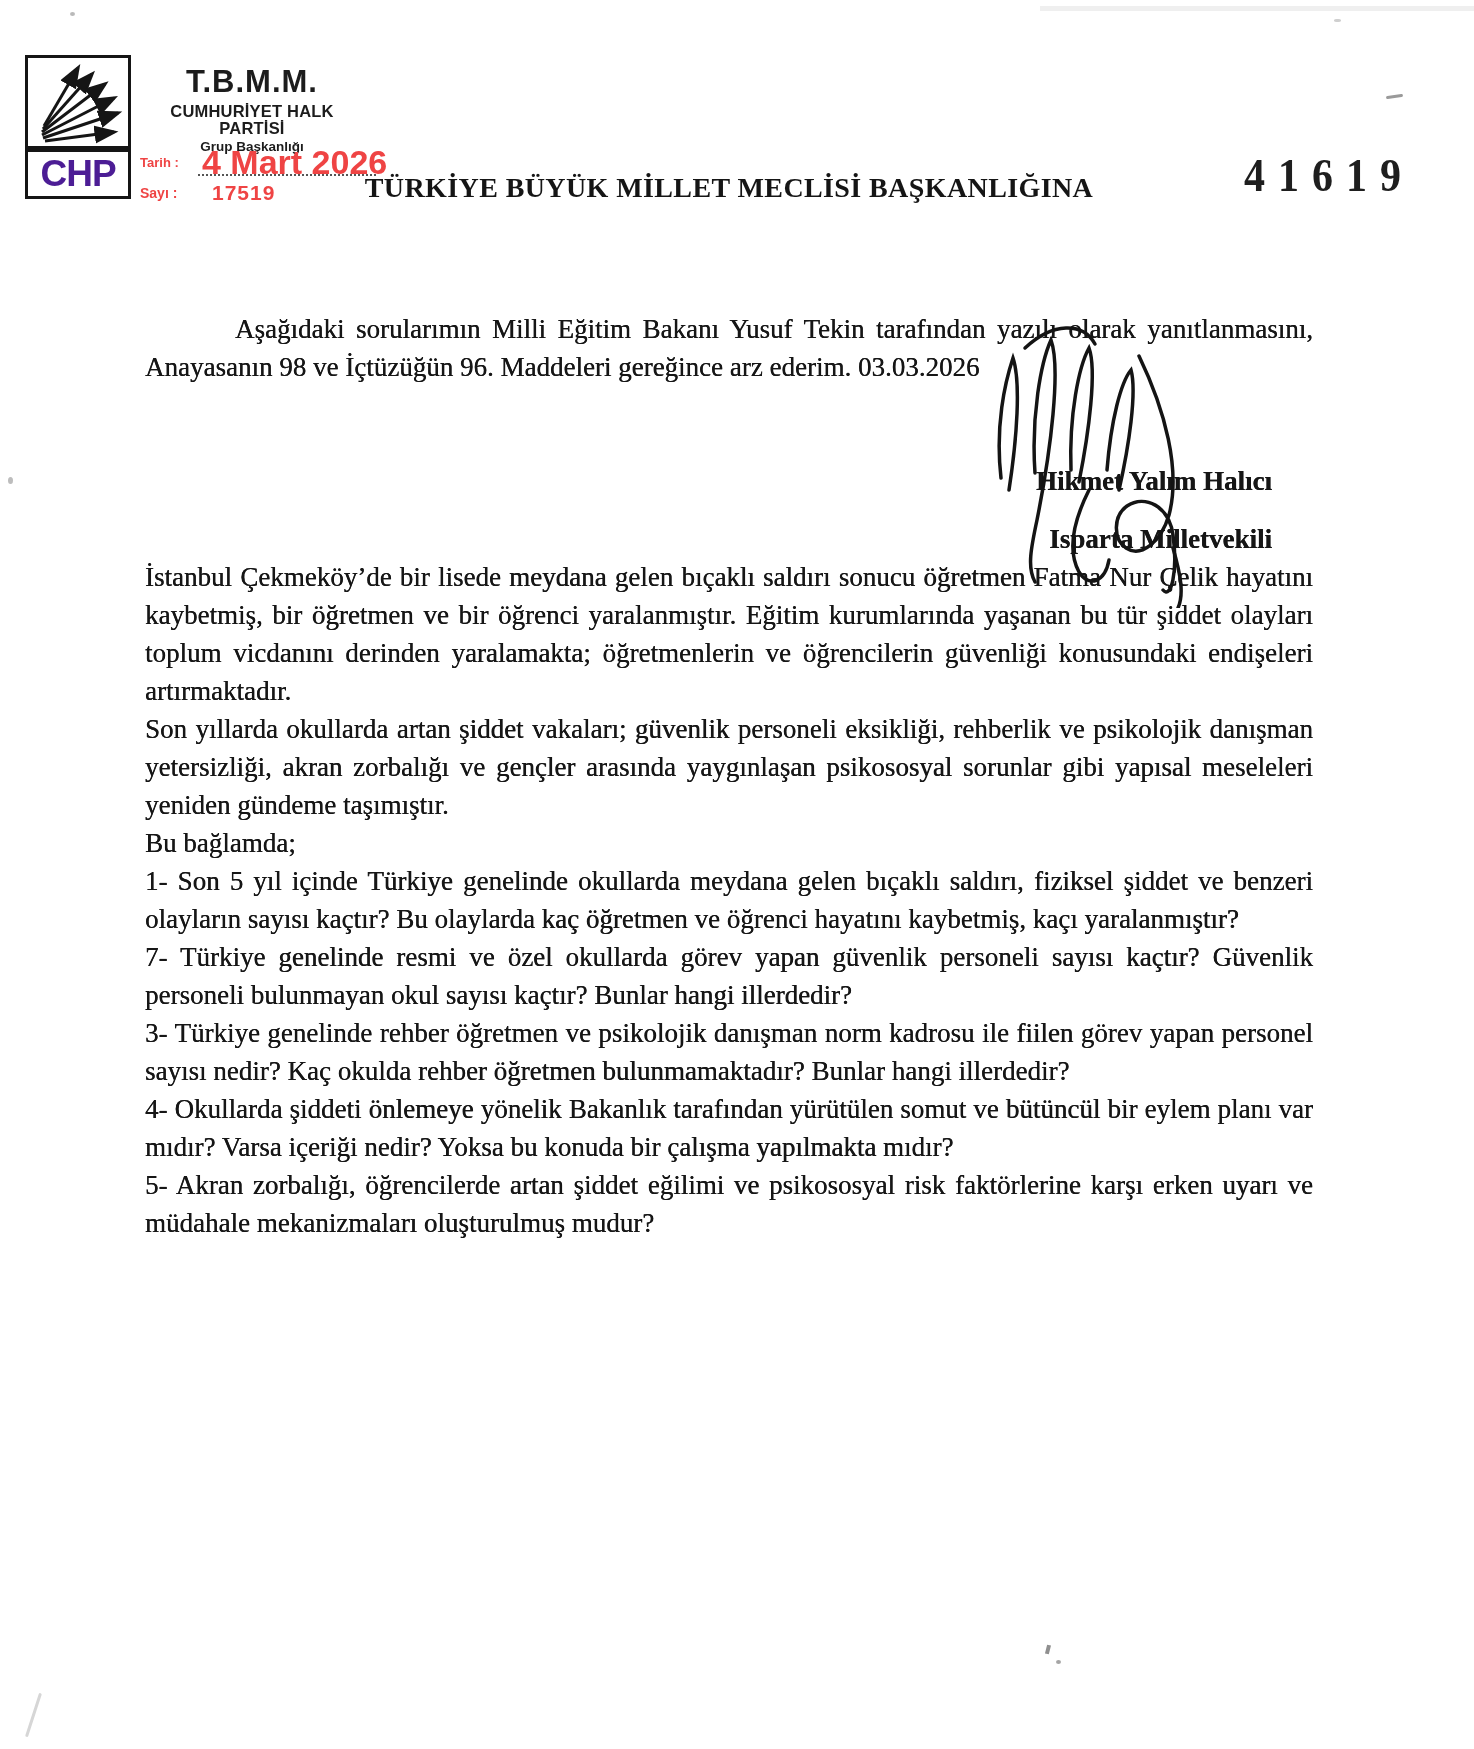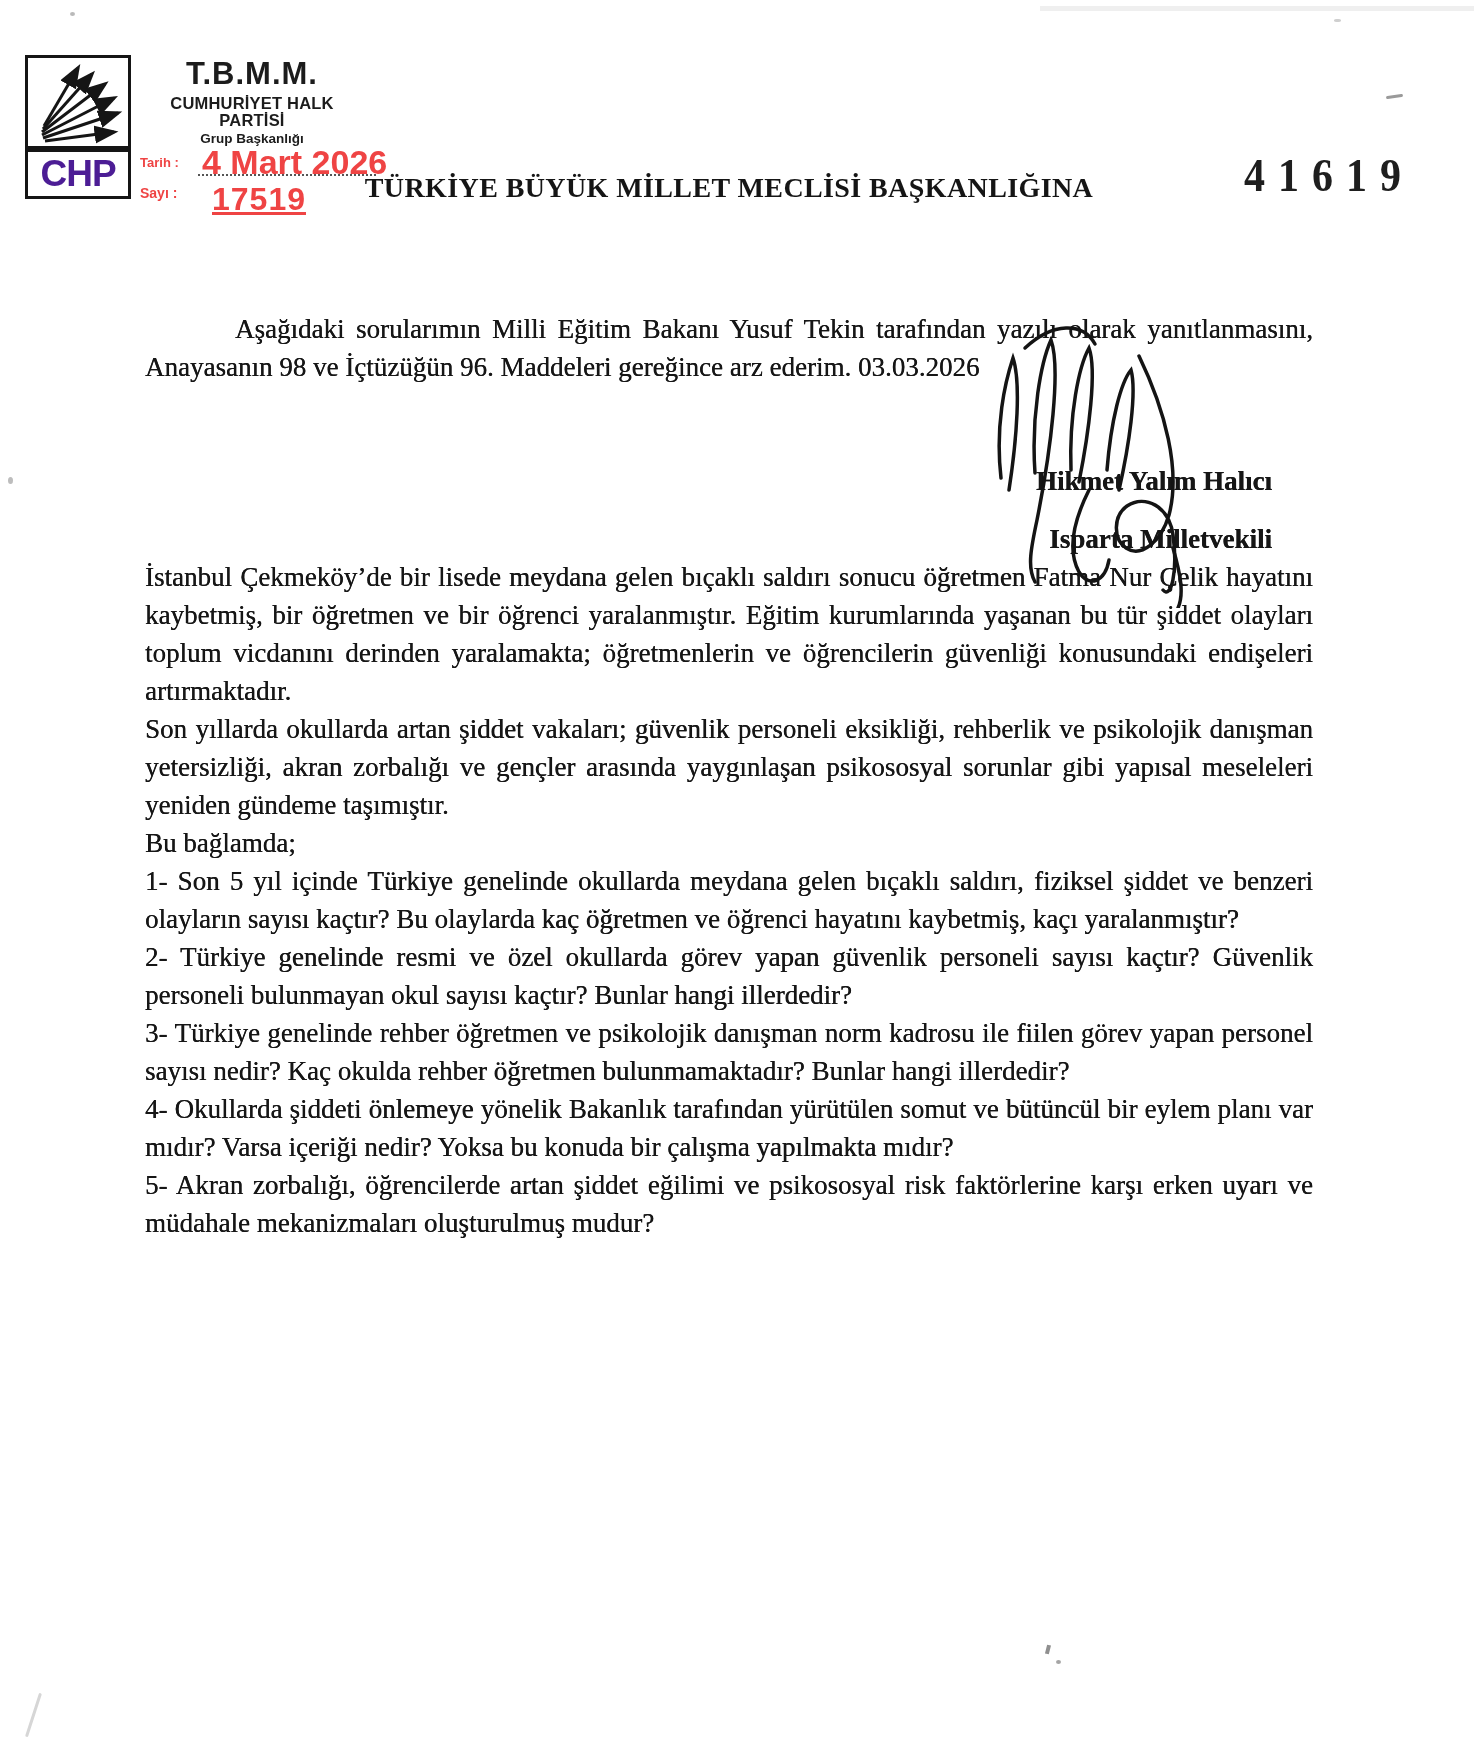--- a/index.html
+++ b/index.html
@@ -18,34 +18,34 @@
     border:3px solid #151515;border-top-width:4px;margin-top:-1px;
     height:44px;display:flex;align-items:center;justify-content:center;
     font-family:Liberation Sans, sans-serif;font-weight:bold;
     font-size:37px;letter-spacing:-1px;color:#4c1d95;
   }
   .head-text{
     position:absolute;left:138px;top:58px;width:228px;
     font-family:"Liberation Sans", sans-serif;font-weight:bold;color:#1c1c1c;
     text-align:center;line-height:1.05;
   }
-  .org-title{font-size:31px;letter-spacing:1px;}
+  .org-title{font-size:31px;letter-spacing:1px;margin-top:8px;}
   .party-name{font-size:16.5px;margin-top:4px;letter-spacing:0.2px;}
   .group-name{font-size:13.5px;margin-top:3px;}
   .meta{
     position:absolute;left:140px;top:143px;width:260px;
     font-family:"Liberation Sans", sans-serif;font-weight:bold;color:#ef4444;
   }
   .date-row{position:relative;height:34px;}
   .meta-label{position:absolute;left:0;top:12px;font-size:13px;font-weight:bold;}
   .date-value{position:absolute;left:62px;top:0;font-size:34px;white-space:nowrap;text-align:center;}
   .date-underline{position:absolute;left:58px;top:31px;width:178px;border-bottom:2px dotted #555;}
   .num-row{position:relative;height:30px;margin-top:4px;}
   .meta-label2{position:absolute;left:0;top:4px;font-size:14px;}
-  .num-value{position:absolute;left:72px;top:0;font-size:32px;letter-spacing:1px;text-decoration:underline;}
+  .num-value{position:absolute;left:72px;top:0;font-size:21px;letter-spacing:1px;}
   
   .doc-title{
     position:absolute;left:145px;top:172px;width:1168px;
     text-align:center;font-weight:bold;font-size:28px;letter-spacing:0.4px;
     color:#151515;white-space:nowrap;
   }
   .stamp-number{
     position:absolute;left:1244px;top:152px;
     font-family:"Liberation Serif", serif;font-weight:bold;
     font-size:42px;letter-spacing:13px;color:#1e1e1e;
@@ -147,21 +147,21 @@
     <div class="sig-block">
       <div class="sig-name">Hikmet Yalım Halıcı</div>
       <div class="sig-title">Isparta Milletvekili</div>
     </div>
 
     <p class="para-1">İstanbul Çekmeköy’de bir lisede meydana gelen bıçaklı saldırı sonucu öğretmen Fatma Nur Çelik hayatını kaybetmiş, bir öğretmen ve bir öğrenci yaralanmıştır. Eğitim kurumlarında yaşanan bu tür şiddet olayları toplum vicdanını derinden yaralamakta; öğretmenlerin ve öğrencilerin güvenliği konusundaki endişeleri artırmaktadır.</p>
     <p class="para-2">Son yıllarda okullarda artan şiddet vakaları; güvenlik personeli eksikliği, rehberlik ve psikolojik danışman yetersizliği, akran zorbalığı ve gençler arasında yaygınlaşan psikososyal sorunlar gibi yapısal meseleleri yeniden gündeme taşımıştır.</p>
     <p class="para-3">Bu bağlamda;</p>
 
     <p class="q q1">1- Son 5 yıl içinde Türkiye genelinde okullarda meydana gelen bıçaklı saldırı, fiziksel şiddet ve benzeri olayların sayısı kaçtır? Bu olaylarda kaç öğretmen ve öğrenci hayatını kaybetmiş, kaçı yaralanmıştır?</p>
-    <p class="q q2">2- Türkiye genelinde resmi ve özel okullarda görev yapan güvenlik personeli sayısı kaçtır? Güvenlik personeli bulunmayan okul sayısı kaçtır? Bunlar hangi illerdedir?</p>
+    <p class="q q2">7- Türkiye genelinde resmi ve özel okullarda görev yapan güvenlik personeli sayısı kaçtır? Güvenlik personeli bulunmayan okul sayısı kaçtır? Bunlar hangi illerdedir?</p>
     <p class="q q3">3- Türkiye genelinde rehber öğretmen ve psikolojik danışman norm kadrosu ile fiilen görev yapan personel sayısı nedir? Kaç okulda rehber öğretmen bulunmamaktadır? Bunlar hangi illerdedir?</p>
     <p class="q q4">4- Okullarda şiddeti önlemeye yönelik Bakanlık tarafından yürütülen somut ve bütüncül bir eylem planı var mıdır? Varsa içeriği nedir? Yoksa bu konuda bir çalışma yapılmakta mıdır?</p>
     <p class="q q5">5- Akran zorbalığı, öğrencilerde artan şiddet eğilimi ve psikososyal risk faktörlerine karşı erken uyarı ve müdahale mekanizmaları oluşturulmuş mudur?</p>
   </div>
 
   <svg class="signature-svg" width="270" height="290" viewBox="0 0 270 290">
     <g stroke="#141414" stroke-width="3.5" fill="none" stroke-linecap="round">
       <path d="M90,30 C118,4 148,4 160,26"></path>
       <path d="M66,160 C60,108 70,64 78,40 C86,64 82,120 74,172"></path>
       <path d="M100,155 C96,98 106,44 116,22 C126,50 116,132 102,202 C96,230 92,250 100,264"></path>

